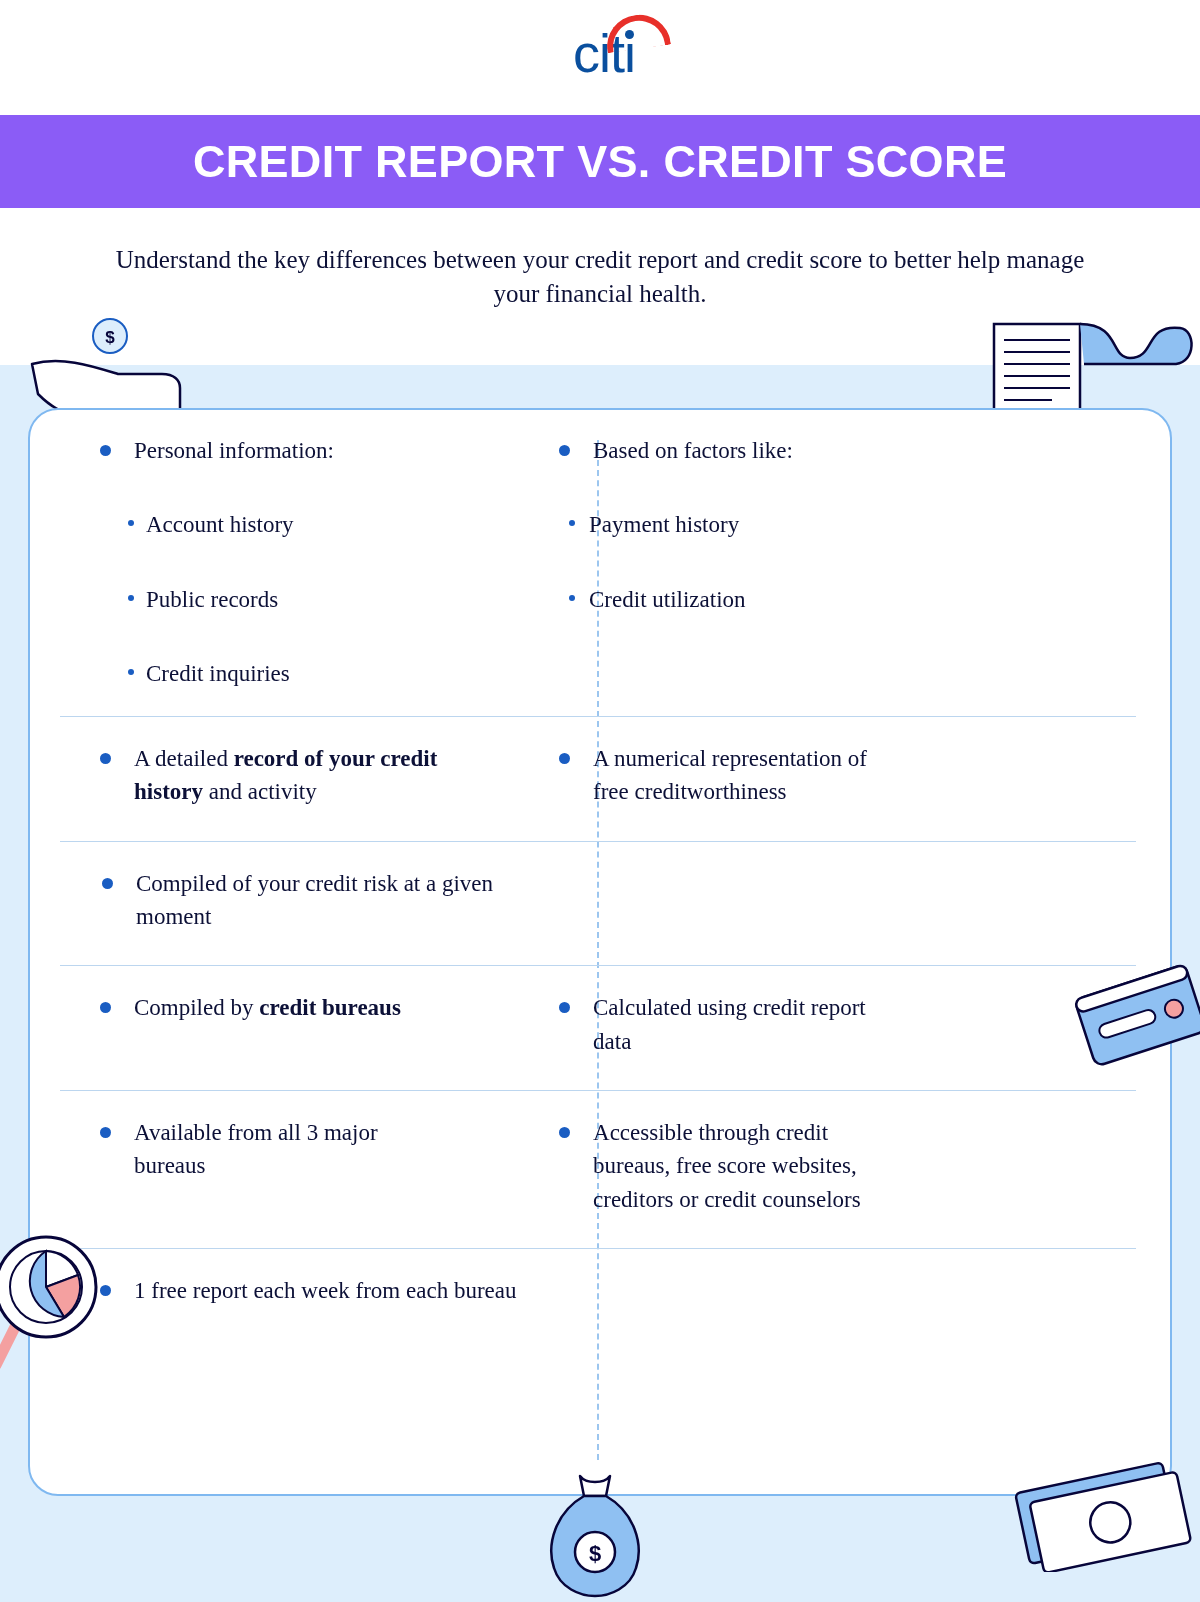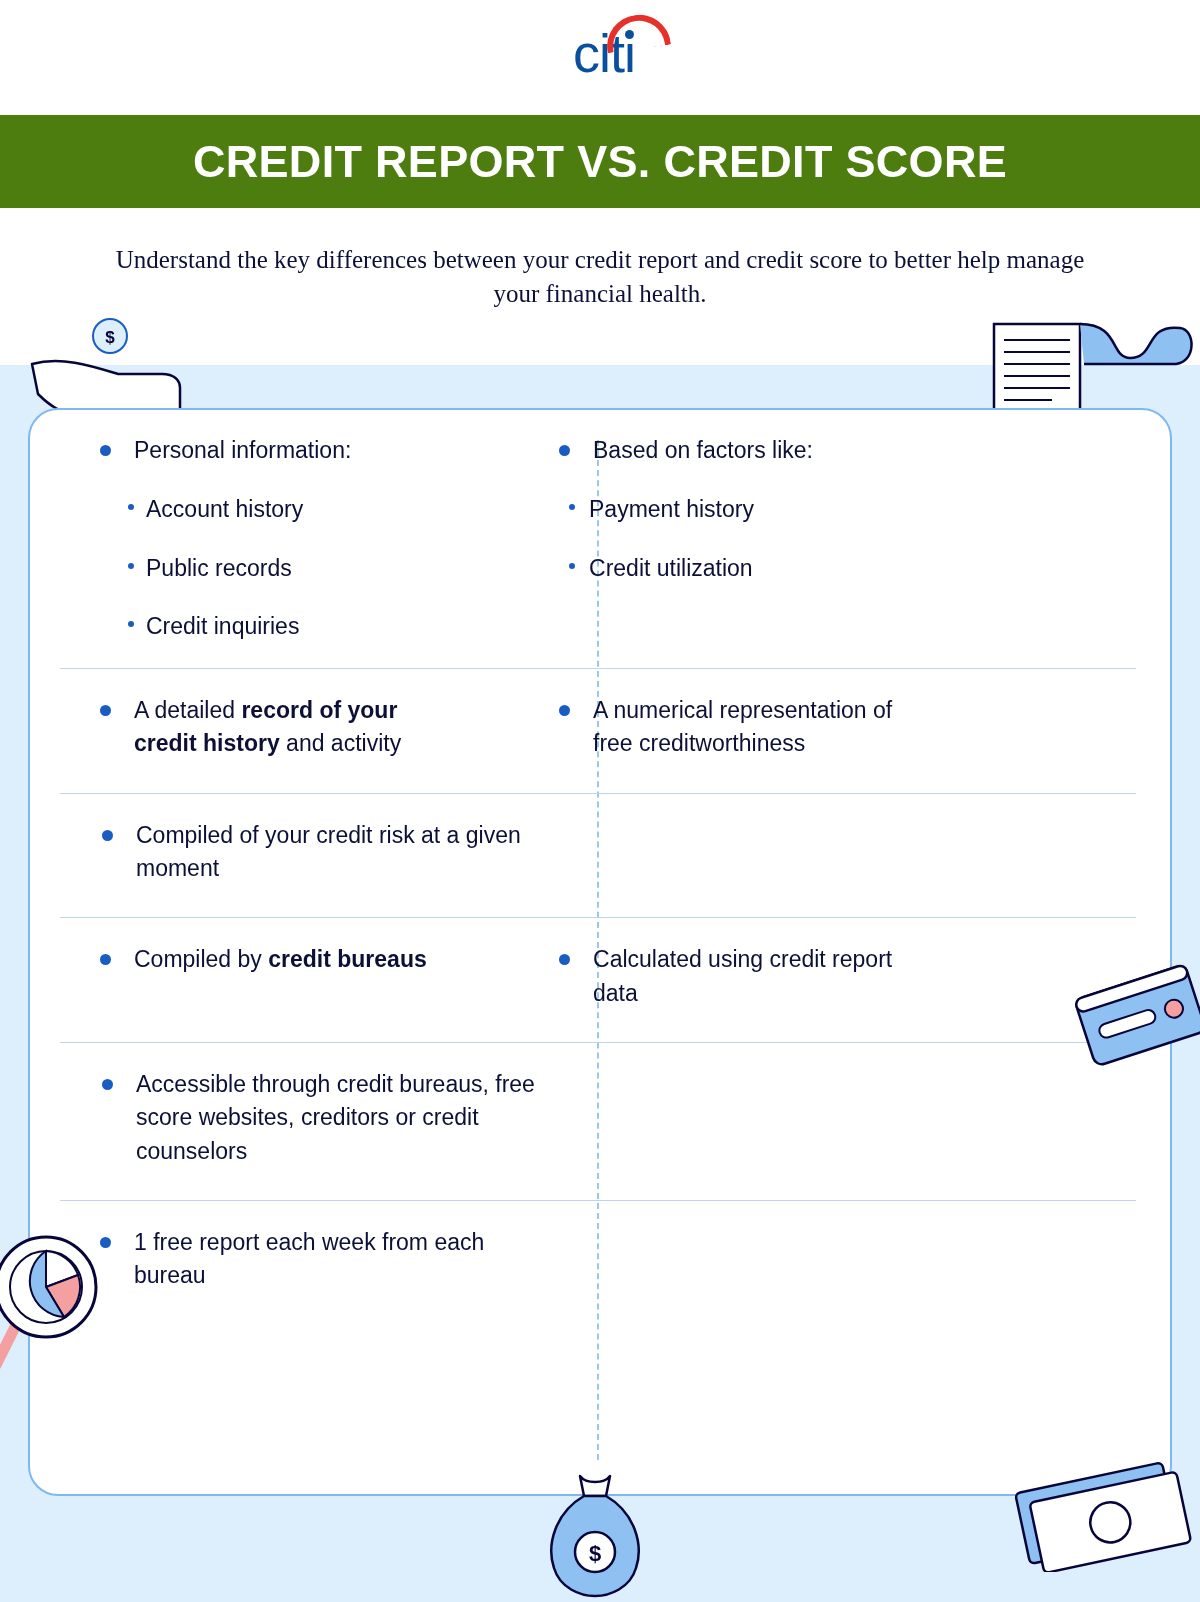--- a/index.html
+++ b/index.html
@@ -49,21 +49,21 @@
     border-radius: 50%;
     background: #0a4f9e;
   }
 
   
   .title-bar {
     position: absolute;
     top: 115px; left: 0;
     width: 1200px;
     height: 93px;
-    background: #4d7c0f;
+    background: #8b5cf6;
     display: flex;
     align-items: center;
     justify-content: center;
   }
   .title-bar h1 {
     margin: 0;
     color: #ffffff;
     font-size: 45px;
     font-weight: bold;
     letter-spacing: 0.3px;
@@ -111,20 +111,21 @@
     height: 1020px;
     border-left: 2px dashed #9cc6ef;
   }
 
   
   .rows {
     position: absolute;
     left: 28px;
     top: 408px;
     width: 916px;
+    font-family: Liberation Serif, serif;
   }
   .row {
     position: relative;
     display: flex;
   }
   .row + .row::before {
     content: "";
     position: absolute;
     top: 0; left: 32px;
     width: 1076px;
@@ -152,21 +153,21 @@
     width: 11px; height: 11px;
     border-radius: 50%;
     background: #1a5dc2;
   }
   .subitem {
     position: relative;
     padding-left: 58px;
     font-size: 23px;
     line-height: 1.4;
     color: #0c1037;
-    margin-top: 26px;
+    margin-top: 42px;
   }
   .subitem .s-dot {
     position: absolute;
     left: 40px;
     top: 11px;
     width: 6px; height: 6px;
     border-radius: 50%;
     background: #1a5dc2;
   }
   .col.right .subitem { padding-left: 42px; }
@@ -302,20 +303,26 @@
     </div>
     <div class="col right">
       <div class="item">
         <span class="b-dot"></span>
         <span>Calculated using credit report data</span>
       </div>
     </div>
   </div>
 
   <div class="row">
+    <div class="col left">
+      <div class="item">
+        <span class="b-dot"></span>
+        <span>Available from all 3 major bureaus</span>
+      </div>
+    </div>
     <div class="col right">
       <div class="item">
         <span class="b-dot"></span>
         <span>Accessible through credit bureaus, free score websites, creditors or credit counselors</span>
       </div>
     </div>
   </div>
 
   <div class="row">
     <div class="col left">

